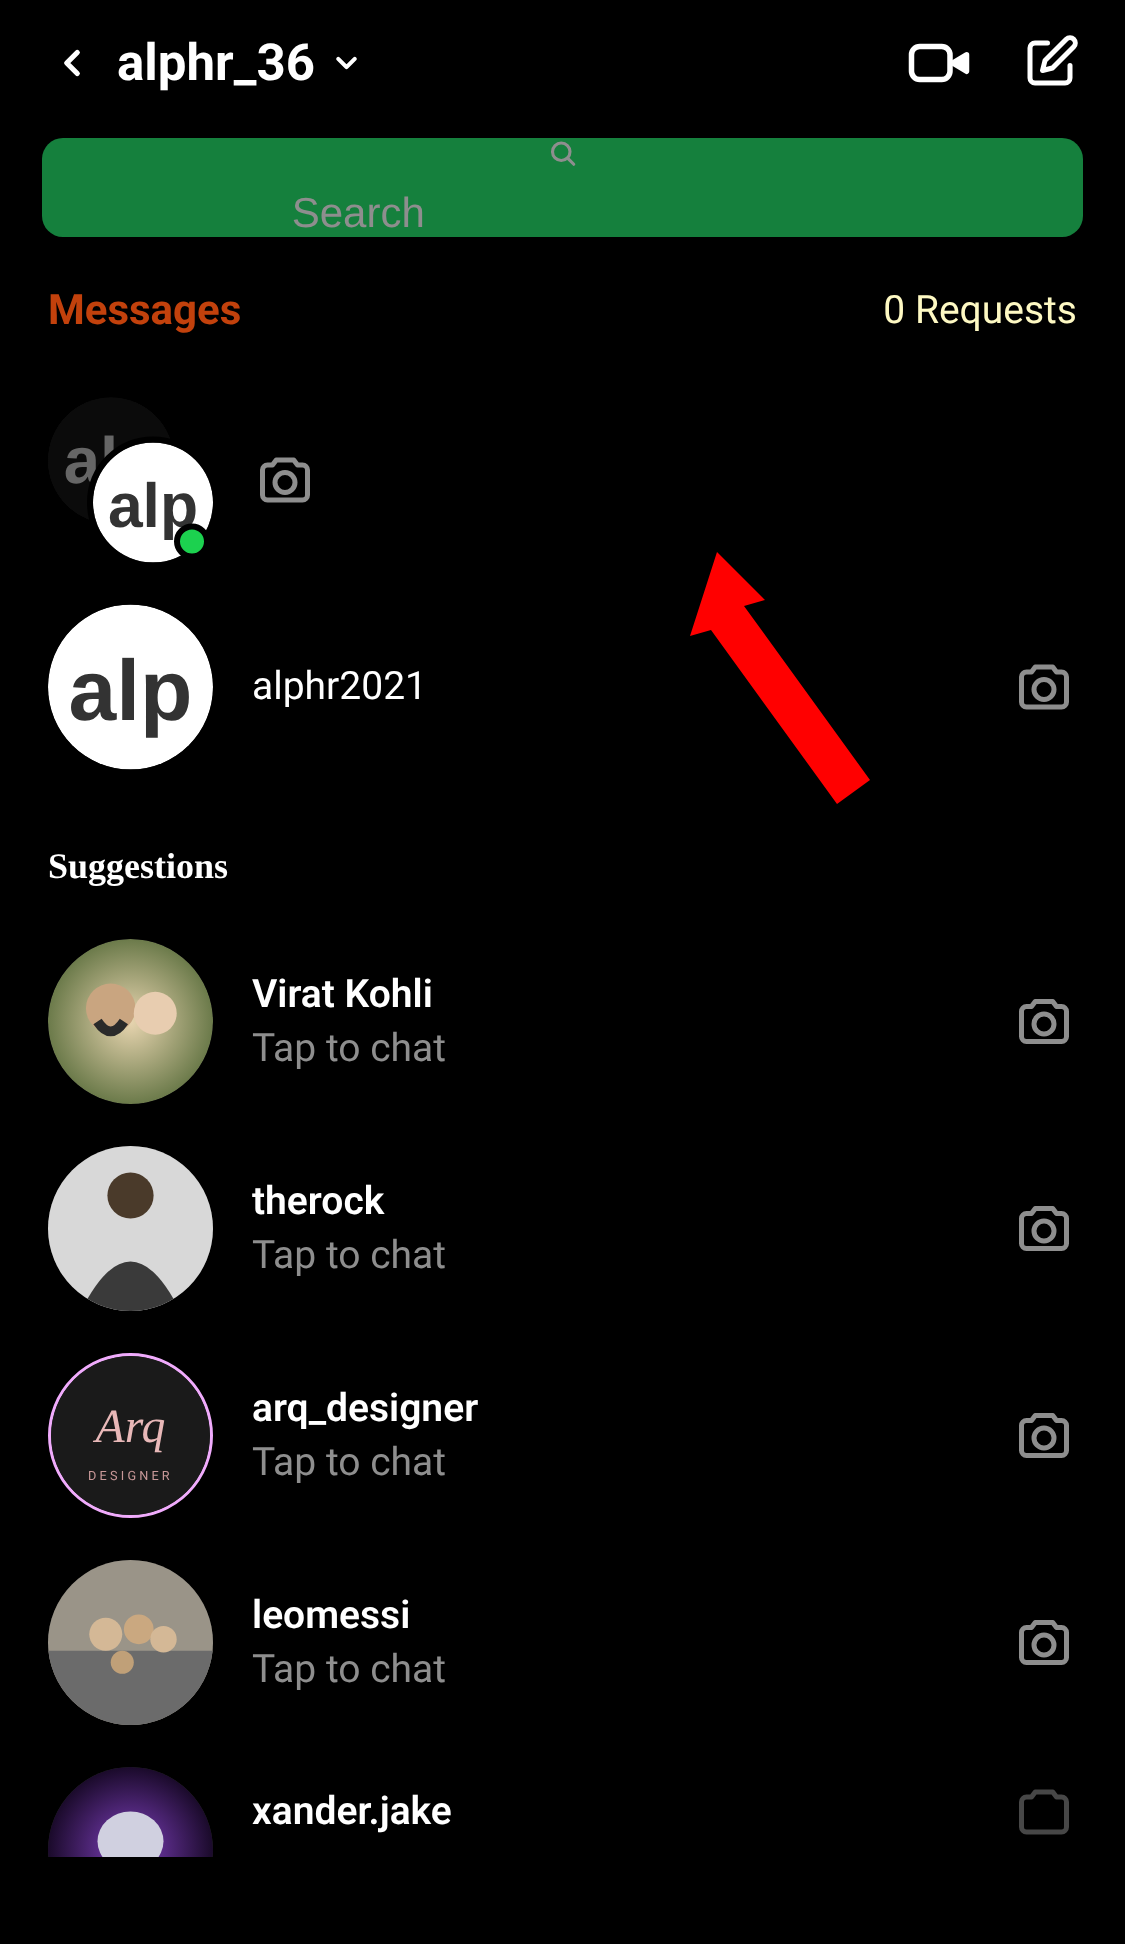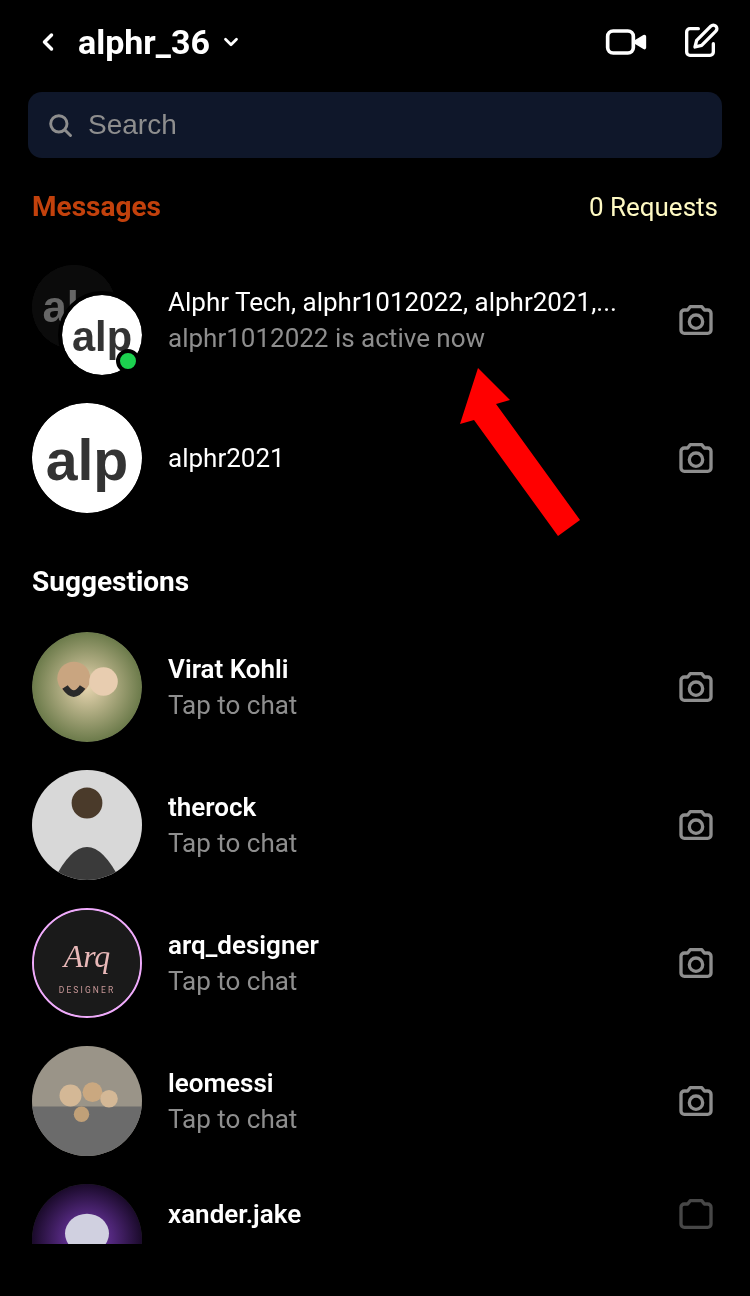--- a/index.html
+++ b/index.html
@@ -51,27 +51,28 @@
   .icon-btn {
     width: 44px;
     height: 44px;
     display: flex;
     align-items: center;
     justify-content: center;
     cursor: pointer;
   }
   .search-bar {
     margin: 8px 28px 24px 28px;
-    background: #0f172a;
+    background: #15803d;
     border-radius: 14px;
     height: 66px;
     display: flex;
     align-items: center;
     padding: 0 18px;
     gap: 14px;
+    flex-direction: column;
   }
   .search-input {
     background: transparent;
     border: none;
     outline: none;
     color: #fff;
     font-size: 28px;
     flex: 1;
   }
   .search-input::placeholder { color: #8e8e8e; }
@@ -152,22 +153,23 @@
     width: 44px;
     height: 44px;
     display: flex;
     align-items: center;
     justify-content: center;
     flex: 0 0 auto;
     cursor: pointer;
   }
   .suggestions-title {
     padding: 38px 32px 20px 32px;
-    font-size: 28px;
+    font-size: 24px;
     font-weight: 700;
+    font-family: Liberation Serif, serif;
   }
   
   .arrow-annotation {
     position: absolute;
     left: 440px;
     top: 368px;
     pointer-events: none;
   }
 </style>
 </head>
@@ -225,24 +227,20 @@
             <text x="50" y="68" font-size="52" font-weight="700" fill="#666" text-anchor="middle" font-family="Arial">alp</text>
           </svg>
       </div>
       <div class="avatar" style="position:absolute;width:88px;height:88px;right:-4px;bottom:-4px;border:4px solid #000;">
         <svg viewBox="0 0 100 100">
             <circle cx="50" cy="50" r="50" fill="#fff"></circle>
             <text x="50" y="70" font-size="52" font-weight="700" fill="#333" text-anchor="middle" font-family="Arial">alp</text>
           </svg>
       </div>
       <div class="active-dot"></div>
-    </div>
-    <div class="row-text">
-      <div class="row-title">Alphr Tech, alphr1012022, alphr2021,...</div>
-      <div class="row-sub">alphr1012022 is active now</div>
     </div>
     <div class="camera-btn">
       <svg width="40" height="40" viewBox="0 0 24 24" fill="none" stroke="#8e8e8e" stroke-width="2" stroke-linecap="round" stroke-linejoin="round">
           <path d="M3 8a2 2 0 0 1 2-2h2l1.5-2h7L17 6h2a2 2 0 0 1 2 2v10a2 2 0 0 1-2 2H5a2 2 0 0 1-2-2V8z"></path>
           <circle cx="12" cy="13" r="4"></circle>
         </svg>
     </div>
   </div>
 
   <div class="row">

